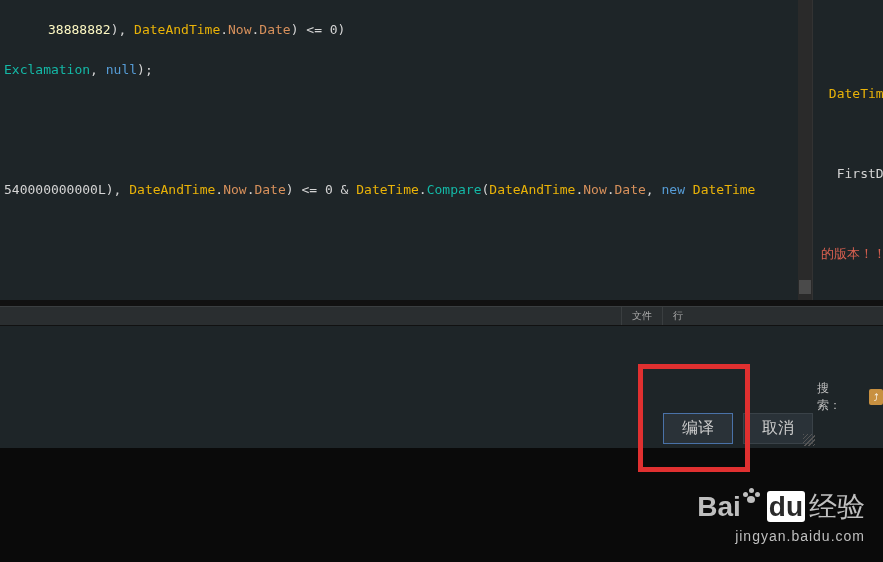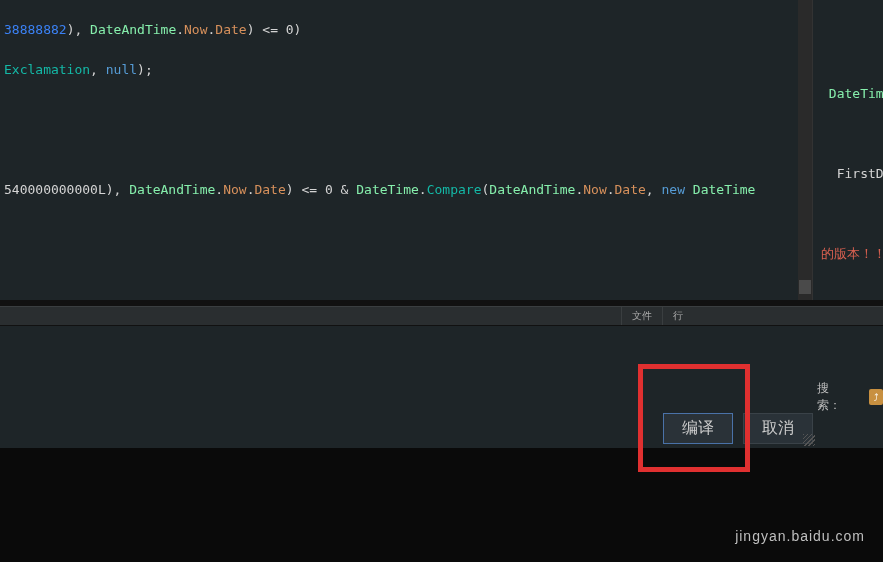--- a/index.html
+++ b/index.html
@@ -154,24 +154,24 @@
   margin-left: 2px;
   vertical-align: top;
 }
 .paw span { position: absolute; background: #bfbfbf; border-radius: 50%; }
 .paw .p1 { width: 5px; height: 5px; left: 0; top: 4px; }
 .paw .p2 { width: 5px; height: 5px; left: 6px; top: 0; }
 .paw .p3 { width: 5px; height: 5px; left: 12px; top: 4px; }
 .paw .p4 { width: 8px; height: 7px; left: 4px; top: 8px; }
 .wm-bot { font-size: 14px; letter-spacing: 1px; margin-top: 2px; }
 
-.c-type { color: #86efac; text-align: right; }
+.c-type { color: #eab308; text-align: right; }
 .c-prop { color: #d8915c; }
 .c-kw   { color: #569cd6; }
-.c-num  { color: #3b82f6; }
+.c-num  { color: #fef9c3; margin-left: 44px; }
 .c-id   { color: #14b8a6; }
 .c-punc { color: #d4d4d4; }
 .c-text { color: #d4d4d4; }
 .c-err  { color: #d86050; }
 </style>
 </head>
 <body>
 
 <div class="main-area">
   <div class="code-panel">
@@ -225,14 +225,17 @@
 <div class="bottom-black"></div>
 
 <div class="search-row">
   <span>搜索：</span>
   <span class="search-ic">⤴</span>
 </div>
 
 <div class="highlight-box"></div>
 
 <div class="watermark">
+  <div class="wm-top">
+    <span>Bai</span><span class="paw"><span class="p1"></span><span class="p2"></span><span class="p3"></span><span class="p4"></span></span><span class="du">du</span><span class="jy">经验</span>
+  </div>
   <div class="wm-bot">jingyan.baidu.com</div>
 </div>
 
 </body></html>

